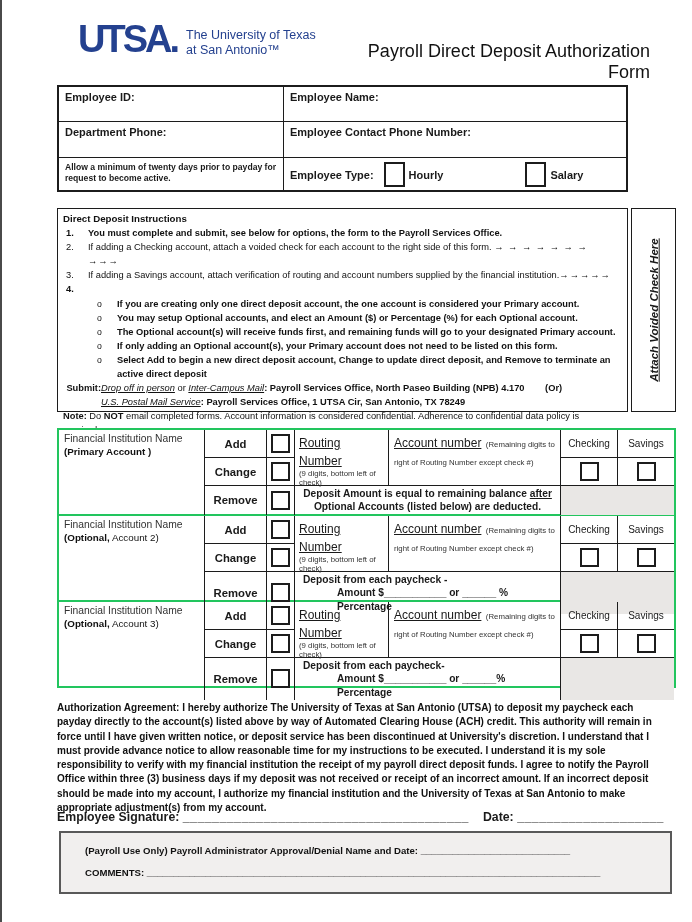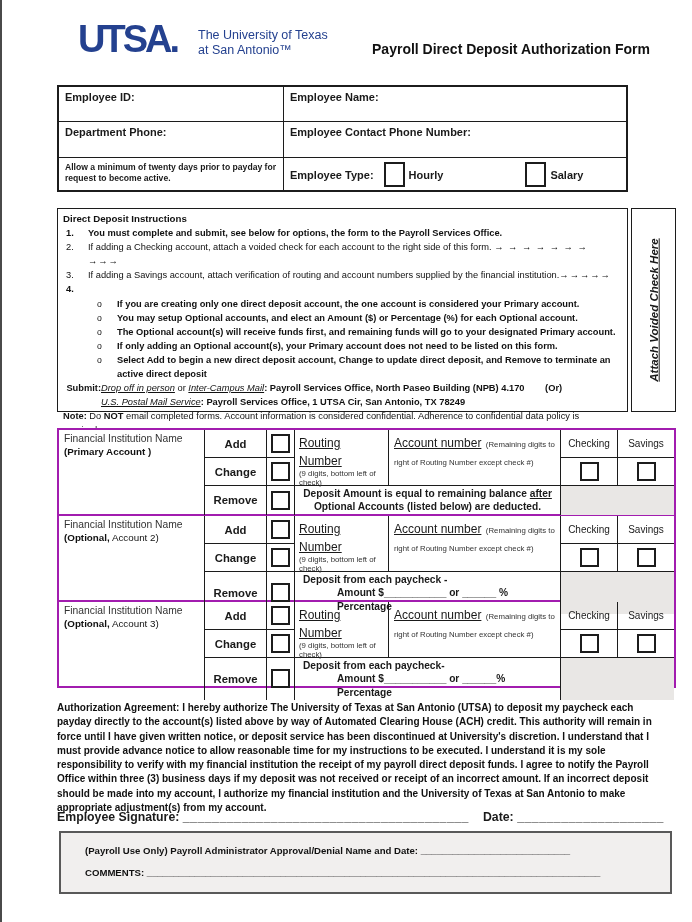--- a/index.html
+++ b/index.html
@@ -1,25 +1,25 @@
 <!DOCTYPE html>
 <html><head>
 <meta charset="utf-8">
 <style>
   html,body{margin:0;padding:0;background:#fff;}
   .page{position:relative;width:692px;height:922px;background:#ffffff;
         font-family:"Liberation Sans", sans-serif;color:#1a1a1a;overflow:hidden;}
   .edge-left{position:absolute;left:0;top:0;width:2px;height:922px;background:#4a4a4a;}
 
   
-  .logo-wrap{position:absolute;left:78px;top:20px;display:flex;gap:21px;align-items:flex-start;}
+  .logo-wrap{position:absolute;left:78px;top:20px;display:flex;gap:9px;align-items:flex-start;}
   .logo-utsa{font-size:38px;font-weight:bold;letter-spacing:-3px;color:#24418f;line-height:1;}
   .logo-tagline{font-size:12.5px;color:#24418f;line-height:1.18;padding-top:8px;font-weight:500;}
   .form-title{position:absolute;top:41px;left:350px;width:300px;text-align:right;
-              font-weight:bold;font-size:14px;color:#111;}
+              font-weight:normal;font-size:18px;color:#111;}
 
   
   .info-table{position:absolute;left:57px;top:85px;width:571px;height:107px;border:2px solid #1c1c1c;
               display:grid;grid-template-columns:225px 1fr;grid-template-rows:35px 36px 1fr;box-sizing:border-box;}
   .it-cell{border-right:1.5px solid #1c1c1c;border-bottom:1.5px solid #1c1c1c;
            padding:4px 6px;font-weight:bold;font-size:11px;box-sizing:border-box;}
   .it-cell.last-col{border-right:none;}
   .it-cell.last-row{border-bottom:none;}
   .notice-cell{font-size:8.6px;line-height:1.3;padding-top:4px;}
   .etype-cell{display:flex;align-items:center;gap:4px;}
@@ -48,21 +48,21 @@
   .voided{position:absolute;left:631px;top:208px;width:45px;height:204px;border:1.5px solid #1c1c1c;
           box-sizing:border-box;display:flex;align-items:center;justify-content:center;background:#fff;}
   .voided-text{transform:rotate(-90deg);white-space:nowrap;font-weight:bold;font-style:italic;
                text-decoration:underline;font-size:11.5px;}
 
   
   .acct-table{position:absolute;left:57px;top:428px;width:619px;}
   .acct-block{width:619px;height:88px;display:grid;
               grid-template-columns:146px 62px 28px 94px 172px 57px 1fr;
               grid-template-rows:28px 28px 1fr;
-              border:2px solid #a21caf;box-sizing:border-box;background:#fff;}
+              border:2px solid #22c55e;box-sizing:border-box;background:#fff;}
   .acct-block + .acct-block{margin-top:-2px;}
   .ac{border-right:1.5px solid #1c1c1c;border-bottom:1.5px solid #1c1c1c;box-sizing:border-box;}
   .nbr{border-right:none;}
   .nbb{border-bottom:none;}
   .name-cell{grid-column:1;grid-row:1/4;padding:3px 5px;font-size:10.3px;line-height:1.25;color:#333;}
   .name-sub{font-size:9.8px;color:#111;}
   .action-cell{display:flex;align-items:center;justify-content:center;font-weight:bold;font-size:11.3px;}
   .check-cell{display:flex;align-items:center;justify-content:center;}
   .routing-cell{grid-column:4;grid-row:1/3;padding:3px 4px;}
   .account-cell{grid-column:5;grid-row:1/3;padding:3px 5px;}

